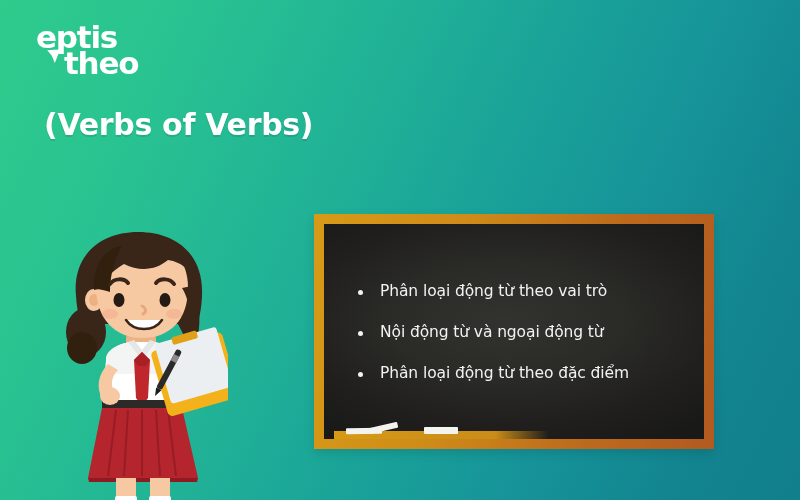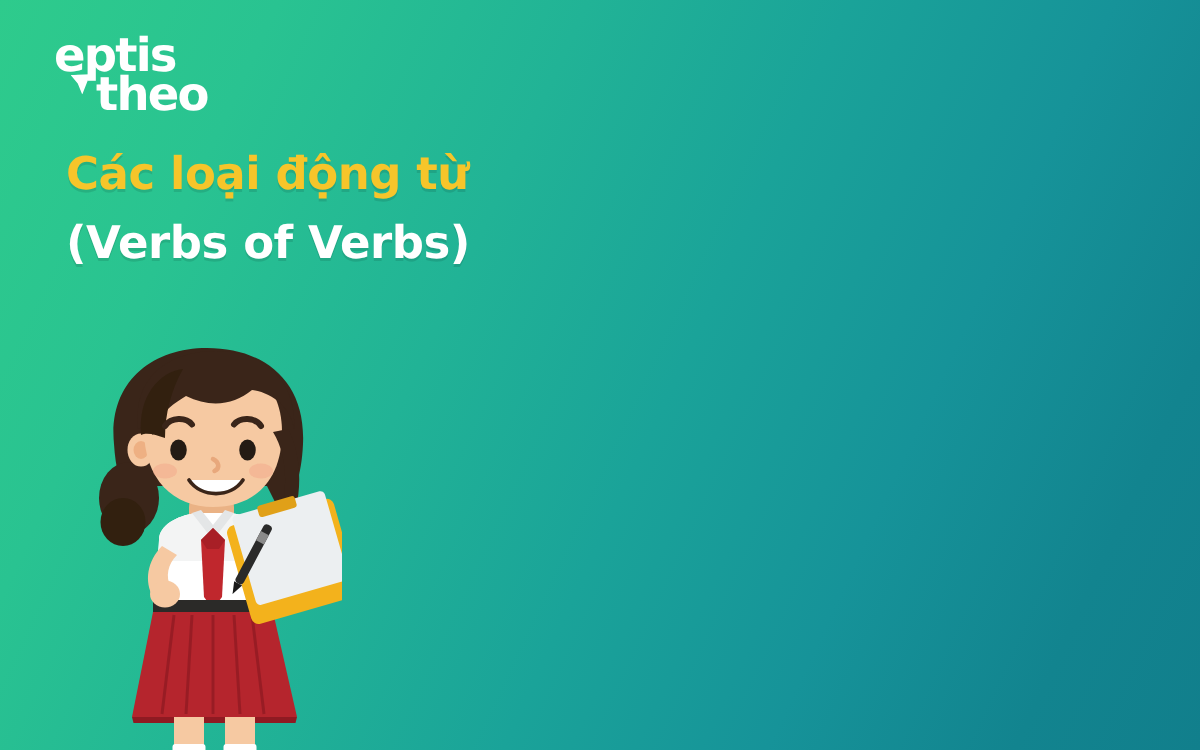--- a/index.html
+++ b/index.html
@@ -178,24 +178,36 @@
 
 <div id="stage">
 
   <div id="logo">
     <div class="logo-swoosh"></div>
     <div class="logo-line one">eptis</div>
     <div class="logo-line two">theo</div>
   </div>
 
   <div id="title-block">
-    <div id="title-vi">Các loại động từ</div>
     <div id="title-en">(Verbs of Verbs)</div>
   </div>
 
+  <div id="blackboard">
+    <div id="board-surface">
+      <ul id="bullet-list">
+        <li>Phân loại động từ theo vai trò</li>
+        <li>Nội động từ và ngoại động từ</li>
+        <li>Phân loại động từ theo đặc điểm</li>
+      </ul>
+      <div id="chalk-ledge"></div>
+      <div class="chalk" id="chalk-1"></div>
+      <div class="chalk" id="chalk-2"></div>
+      <div class="chalk" id="chalk-3"></div>
+    </div>
+  </div>
 
   <div id="girl">
     <svg viewBox="0 0 170 272" xmlns="http://www.w3.org/2000/svg">
 
       <path d="M18 68 C14 28 42 4 80 4 C118 4 146 26 144 68 C143 90 138 100 134 108 L128 112 L120 96 L46 96 L36 112 L28 106 C22 96 19 84 18 68 Z" fill="#3a2519"></path>
 
       <ellipse cx="28" cy="104" rx="20" ry="24" fill="#3a2519"></ellipse>
       <ellipse cx="24" cy="120" rx="15" ry="16" fill="#32200f"></ellipse>
 
       <rect x="68" y="100" width="30" height="30" rx="10" fill="#eab285"></rect>

